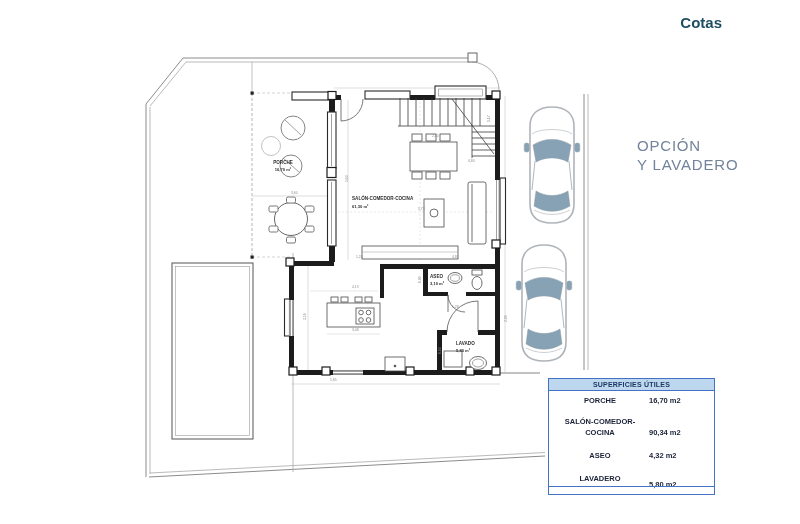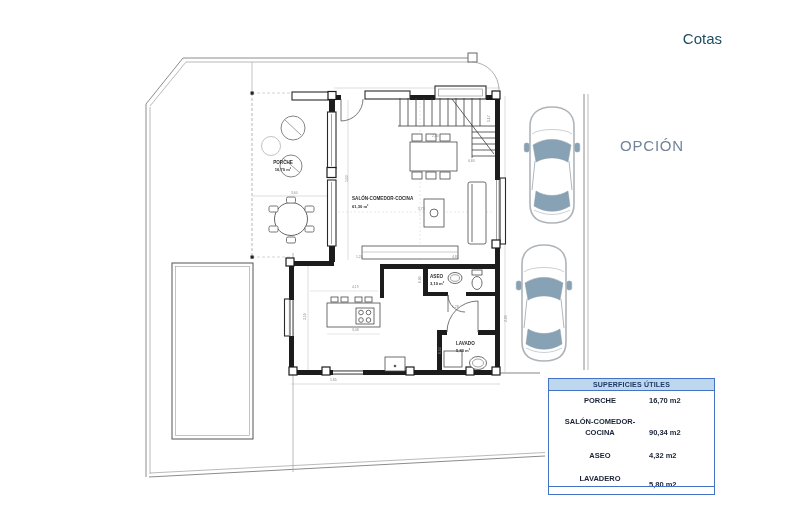--- a/index.html
+++ b/index.html
@@ -9,23 +9,23 @@
   }
   svg{position:absolute;left:0;top:0;}
   svg text{font-family:"Liberation Sans",sans-serif;}
   .room-label{font-size:4.6px;font-weight:bold;fill:#2d2d2d;}
   .room-area{font-size:4.1px;font-weight:bold;fill:#2d2d2d;}
   .dim{font-size:3.4px;fill:#8b8b8b;}
   .title-block{
     position:absolute;top:13px;right:78px;text-align:right;color:#1f4d61;
   }
   .title-block .main{font-size:21px;font-weight:bold;letter-spacing:0.2px;line-height:1.05;}
-  .title-block .sub{font-size:15px;font-weight:normal;margin-top:17px;}
+  .title-block .sub{font-size:15px;font-weight:bold;margin-top:1px;}
   .option-note{
-    position:absolute;left:620px;top:136px;color:#72839a;
+    position:absolute;left:637px;top:136px;color:#72839a;
     font-size:15px;line-height:19px;letter-spacing:0.8px;font-weight:400;
   }
   .areas-table{
     position:absolute;left:548px;top:378px;width:167px;height:117px;
     border:1.5px solid #4472c4;box-sizing:border-box;background:#fff;
   }
   .areas-table .thead{
     height:11px;background:#bdd7ee;border-bottom:1.5px solid #4472c4;
     display:flex;align-items:center;justify-content:center;
     font-size:7px;font-weight:bold;color:#1f3864;letter-spacing:0.2px;
@@ -275,20 +275,21 @@
     <use href="#car-shape" transform="translate(514,242)"></use>
   </g>
 </svg>
 
 <div class="title-block">
   <div class="sub">Cotas</div>
 </div>
 
 <div class="option-note">
   <div>OPCIÓN</div>
+  <div>Y LAVADERO</div>
 </div>
 
 <div class="areas-table">
   <div class="thead">SUPERFICIES ÚTILES</div>
   <div class="t-label" style="top:17px">PORCHE</div>
   <div class="t-value" style="top:17px">16,70 m2</div>
   <div class="t-label" style="top:38px">SALÓN-COMEDOR-</div>
   <div class="t-label" style="top:49px">COCINA</div>
   <div class="t-value" style="top:49px">90,34 m2</div>
   <div class="t-label" style="top:72px">ASEO</div>

